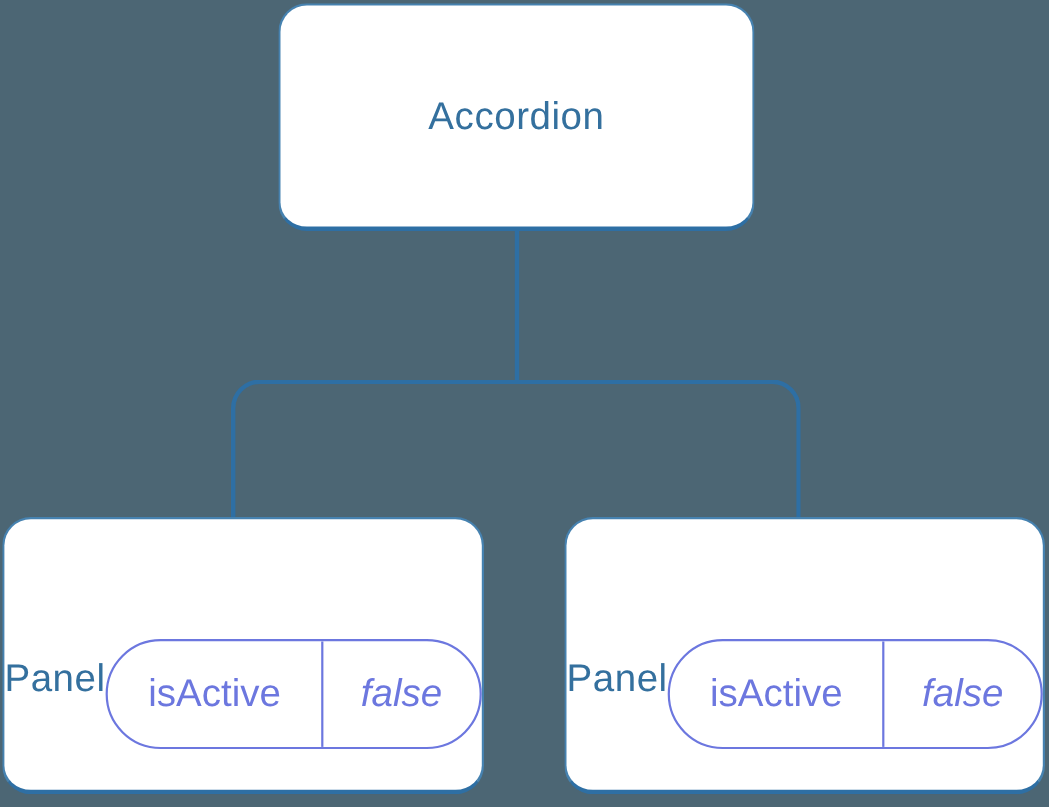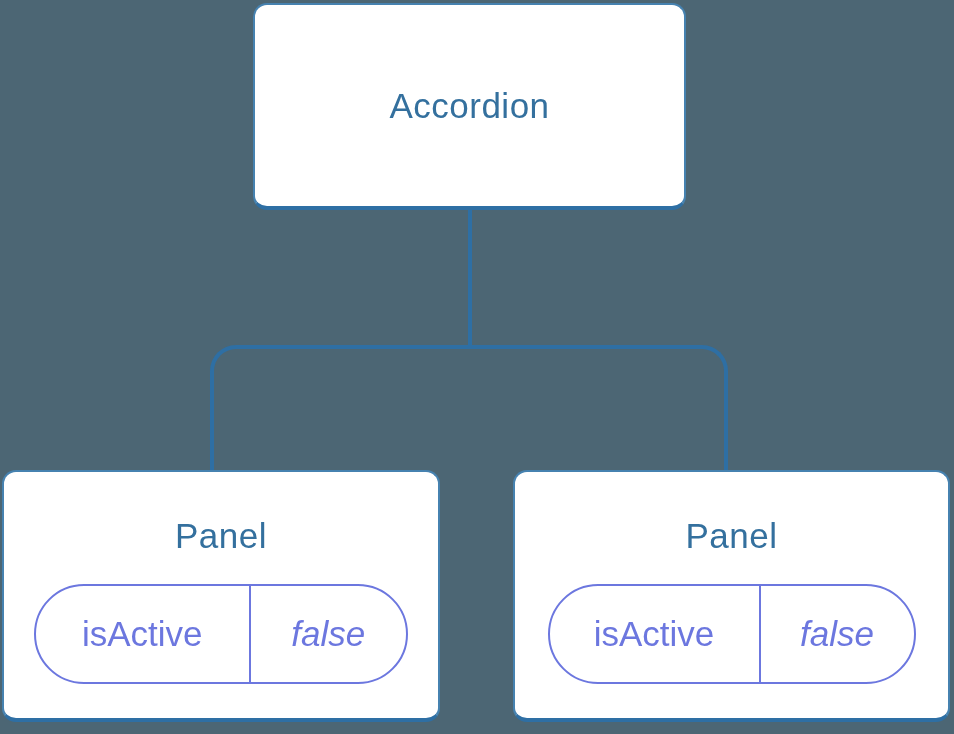--- a/index.html
+++ b/index.html
@@ -21,21 +21,21 @@
     width: 954px;
     height: 734px;
     background: var(--background);
     overflow: hidden;
   }
   .node {
     position: absolute;
     background: var(--node-fill);
     border: 2px solid var(--node-border);
     border-bottom: 4px solid var(--node-border-bottom);
-    border-radius: 14px;
+    border-radius: 26px;
   }
   .root-node {
     left: 253px;
     top: 3px;
     width: 433px;
     height: 207px;
     display: flex;
     align-items: center;
     justify-content: center;
   }
@@ -62,21 +62,21 @@
     border-top: 4px solid var(--connector);
     border-left: 4px solid var(--connector);
     border-right: 4px solid var(--connector);
     border-bottom: none;
     border-radius: 26px 26px 0 0;
   }
   .panel-node {
     top: 470px;
     height: 252px;
     display: flex;
-    flex-direction: column;
+    flex-direction: row;
     align-items: center;
     padding-top: 44px;
   }
   .panel-left  { left: 2px;   width: 438px; }
   .panel-right { left: 513px; width: 437px; }
   .state-pill {
     margin-top: 28px;
     width: 374px;
     height: 100px;
     border: 2px solid var(--state-accent);

